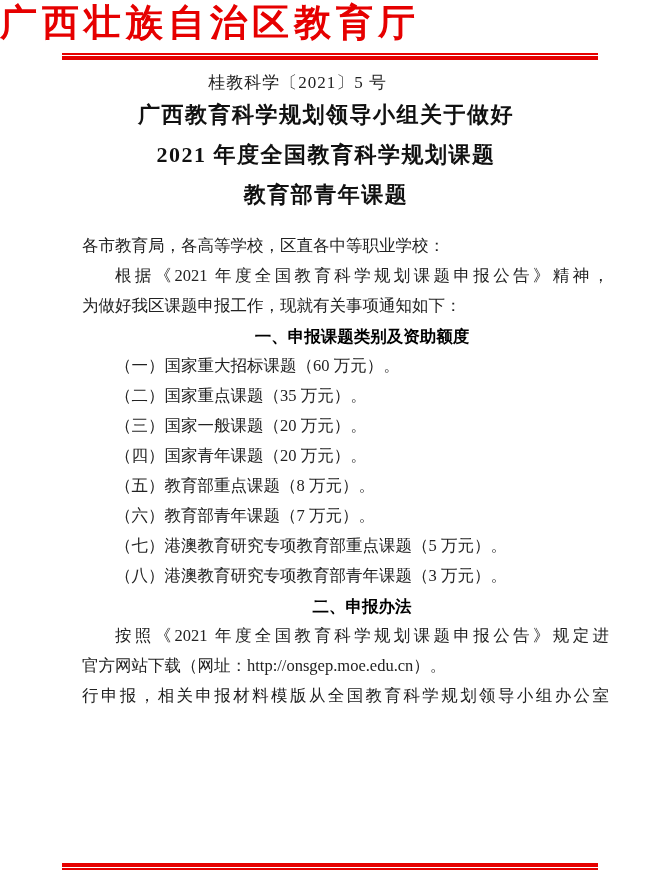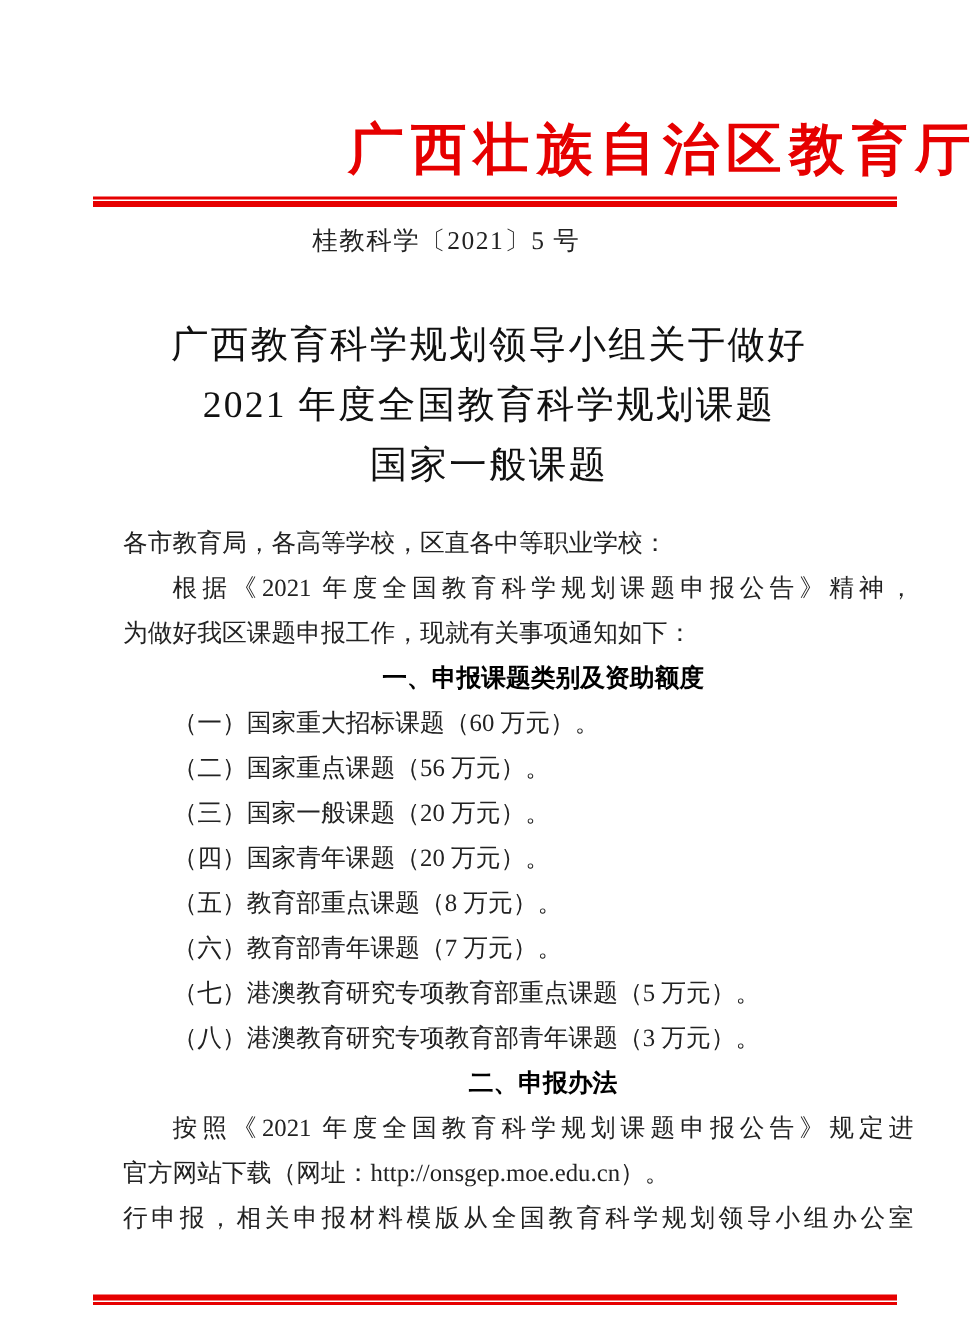--- a/index.html
+++ b/index.html
@@ -7,22 +7,21 @@
     position:relative;
     width:652px;height:890px;
     margin:0 auto;
     background:#ffffff;
     overflow:hidden;
     font-family:"Liberation Serif","DejaVu Serif",serif;
     color:#1a1a1a;
   }
   
   .agency{
-    margin-top:78px;
-    text-align:right;
+    text-align:left;
     font-size:37px;
     font-weight:bold;
     letter-spacing:5px;
     line-height:46px;
     font-family:"Liberation Serif","DejaVu Serif",serif;
   }
   
   .rule{margin-left:62px;width:536px;}
   .rule-top{margin-top:7px;}
   .rule .rl{width:100%;}
@@ -36,24 +35,23 @@
     margin-top:11px;
     padding-right:57px;
     text-align:center;
     font-size:17px;
     letter-spacing:1px;
     line-height:24px;
     color:#222;
   }
   
   .title{
-    margin-top:38px;
     text-align:center;
-    font-weight:normal;
-    font-size:25px;
+    font-weight:bold;
+    font-size:22px;
     letter-spacing:1.5px;
     line-height:40px;
     color:#111;
   }
   
   .body{
     margin-top:16px;
     padding:0 43px 0 82px;
     font-size:16.5px;
     line-height:30px;
@@ -79,30 +77,30 @@
   <div class="rule rule-top">
     <div class="rl thin" style="background: rgb(230, 0, 0);"></div>
     <div class="rl thick" style="background: rgb(230, 0, 0);"></div>
   </div>
 
   <div class="docnum">桂教科学〔2021〕5 号</div>
 
   <div class="title" id="title">
       <div>广西教育科学规划领导小组关于做好</div>
       <div>2021 年度全国教育科学规划课题</div>
-      <div>国家一般课题</div>
+      <div>教育部青年课题</div>
     </div>
 
   <div class="body" id="body">
       <div class="line">各市教育局，各高等学校，区直各中等职业学校：</div>
       <div class="line ind j">根据《2021 年度全国教育科学规划课题申报公告》精神，</div>
       <div class="line">为做好我区课题申报工作，现就有关事项通知如下：</div>
       <div class="line ind h">一、申报课题类别及资助额度</div>
       <div class="line ind">（一）国家重大招标课题（60 万元）。</div>
-      <div class="line ind">（二）国家重点课题（56 万元）。</div>
+      <div class="line ind">（二）国家重点课题（35 万元）。</div>
       <div class="line ind">（三）国家一般课题（20 万元）。</div>
       <div class="line ind">（四）国家青年课题（20 万元）。</div>
       <div class="line ind">（五）教育部重点课题（8 万元）。</div>
       <div class="line ind">（六）教育部青年课题（7 万元）。</div>
       <div class="line ind">（七）港澳教育研究专项教育部重点课题（5 万元）。</div>
       <div class="line ind">（八）港澳教育研究专项教育部青年课题（3 万元）。</div>
       <div class="line ind h">二、申报办法</div>
       <div class="line ind j">按照《2021 年度全国教育科学规划课题申报公告》规定进</div>
       <div class="line">官方网站下载（网址：http://onsgep.moe.edu.cn）。</div>
       <div class="line j">行申报，相关申报材料模版从全国教育科学规划领导小组办公室</div>

